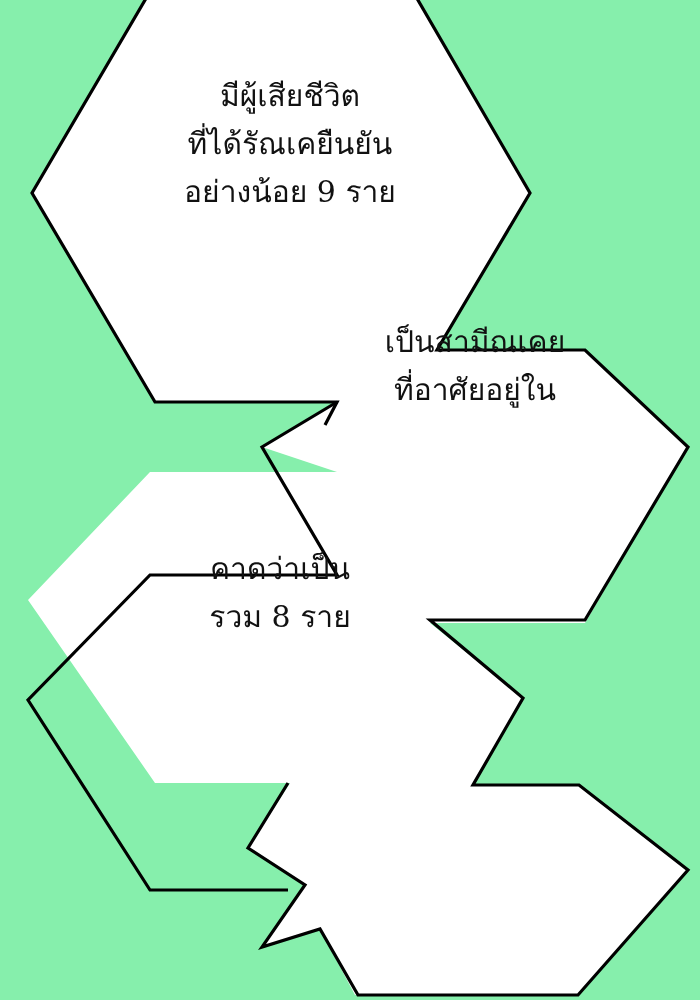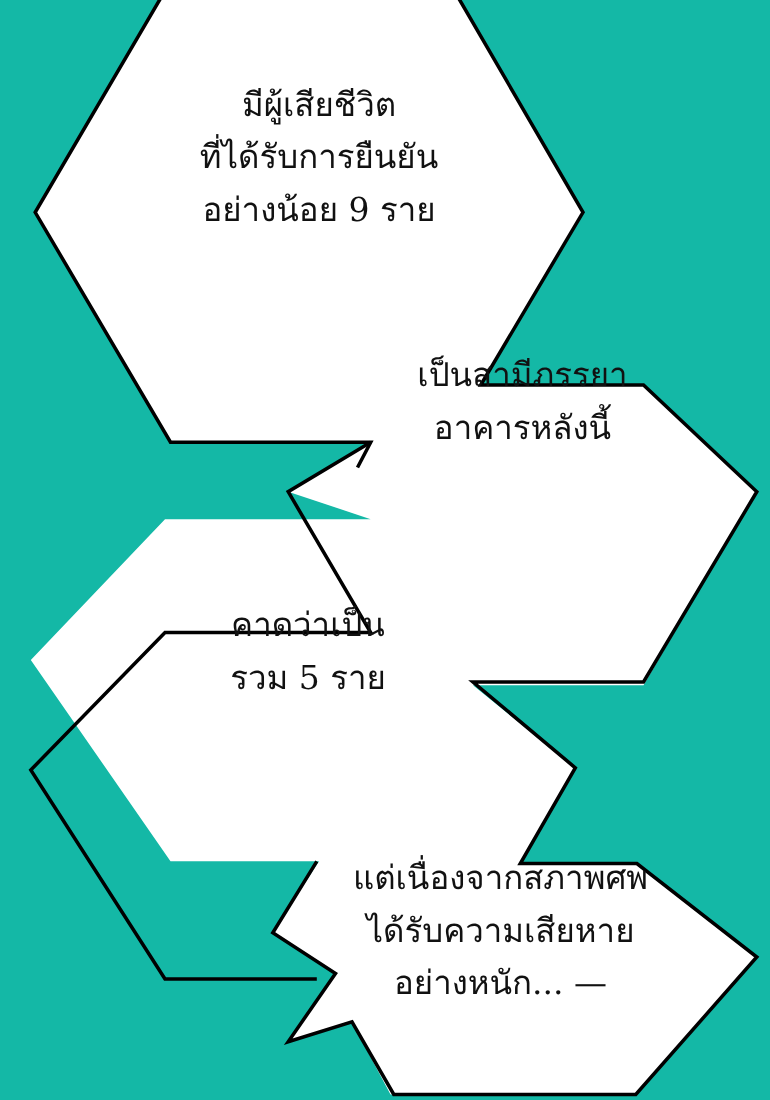--- a/index.html
+++ b/index.html
@@ -1,16 +1,16 @@
 <!DOCTYPE html>
 <html><head>
 <meta charset="utf-8">
 <style>
   html,body{margin:0;padding:0;background:#ffffff;}
-  #stage{position:relative;width:700px;height:1000px;overflow:hidden;background:#14b8a6;}
+  #stage{position:relative;width:700px;height:1000px;overflow:hidden;background:#86efac;}
   svg.bubbles{position:absolute;left:0;top:0;}
   .txt{position:absolute;text-align:center;font-family:"DejaVu Serif","Liberation Serif",serif;color:#111111;font-size:30px;line-height:48px;white-space:nowrap;}
   .txt div{display:block;}
   #t1{left:120px;width:340px;top:72px;}
   #t2{left:340px;width:270px;top:318px;}
   #t3{left:95px;width:370px;top:545px;}
   #t4{left:300px;width:310px;top:775px;}
 </style>
 </head>
 <body>
@@ -26,32 +26,27 @@
 
       <polyline points="148,-5 32,193 155,402 337,402 325,425"></polyline>
       <polyline points="415,-5 530,193 437,350 585,350 688,447 585,620 430,620 523,698 473,785 579,785 688,870 578,995 358,995 320,929 262,947 305,885 248,848 288,783"></polyline>
 
       <polyline points="337,402 262,447 337,575 150,575 28,700 150,890 288,890"></polyline>
     </g>
   </svg>
 
   <div id="t1" class="txt">
     <div>มีผู้เสียชีวิต</div>
-    <div>ที่ได้รับการยืนยัน</div>
+    <div>ที่ได้รัณเคยืนยัน</div>
     <div>อย่างน้อย 9 ราย</div>
   </div>
 
   <div id="t2" class="txt">
-    <div>เป็นสามีภรรยา</div>
-    <div>อาคารหลังนี้</div>
+    <div>เป็นสามีณเคย</div>
+    <div>ที่อาศัยอยู่ใน</div>
   </div>
 
   <div id="t3" class="txt">
     <div>คาดว่าเป็น</div>
-    <div>รวม 5 ราย</div>
+    <div>รวม 8 ราย</div>
   </div>
 
-  <div id="t4" class="txt">
-    <div>แต่เนื่องจากสภาพศพ</div>
-    <div>ได้รับความเสียหาย</div>
-    <div>อย่างหนัก... —</div>
-  </div>
 </div>
 
 </body></html>

